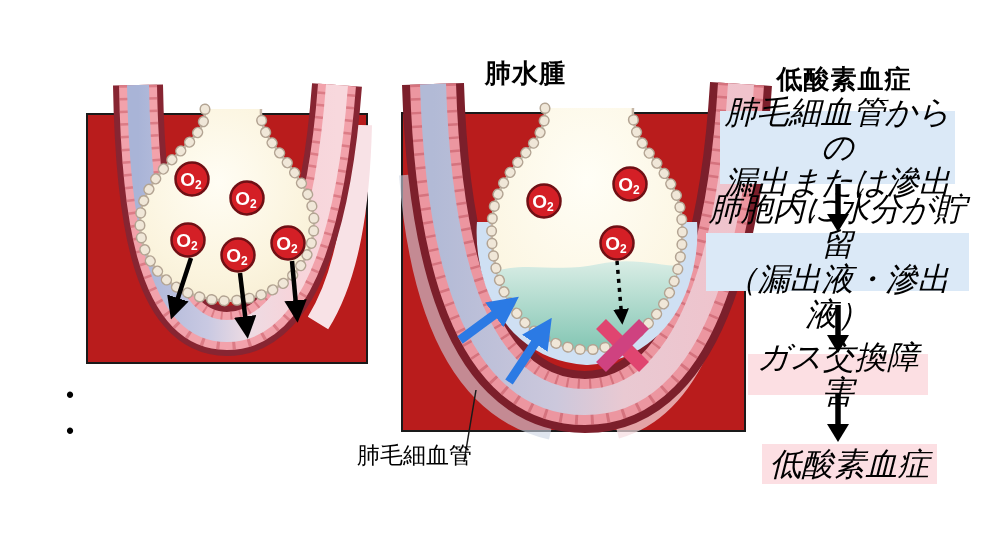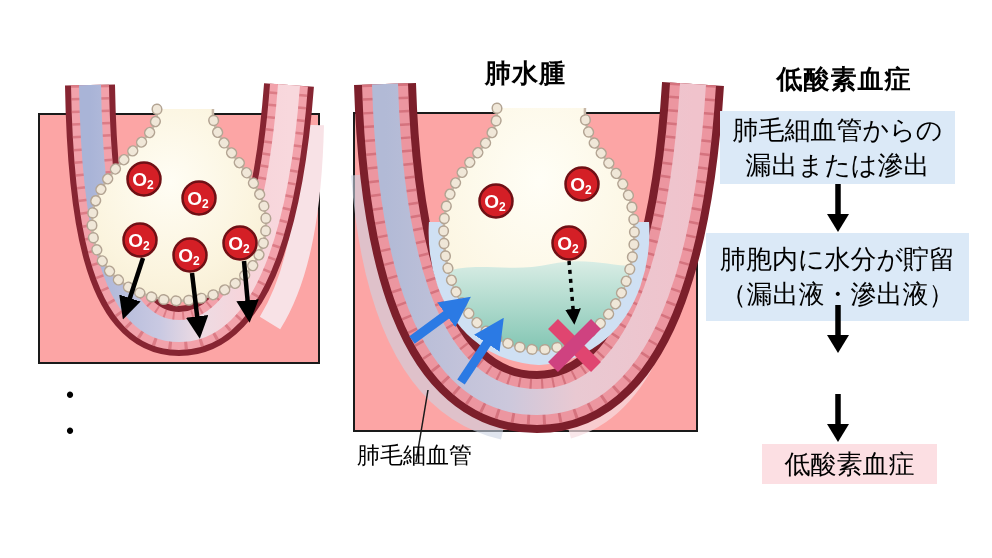--- a/index.html
+++ b/index.html
@@ -1,28 +1,28 @@
 <!DOCTYPE html>
 <html><head>
 <meta charset="utf-8">
 <style>
   html,body{margin:0;padding:0;background:#ffffff;}
   #canvas{position:relative;width:992px;height:558px;background:#ffffff;overflow:hidden;
           font-family:"Liberation Sans","DejaVu Sans",sans-serif;color:#000;}
   .ptitle{position:absolute;font-size:26px;font-weight:bold;text-align:center;letter-spacing:1px;}
-  .panel-box{position:absolute;border:2.5px solid #1a1a1a;box-sizing:border-box;background:#fca5a5;}
+  .panel-box{position:absolute;border:2.5px solid #1a1a1a;box-sizing:border-box;background:#b91c1c;margin-left:48px;}
   .panel-box svg{display:block;overflow:visible;}
   .bullets{position:absolute;left:66px;top:377px;width:264px;list-style:none;margin:0;padding:0;
            font-size:23px;line-height:36px;}
   .bullets li{display:flex;}
   .bullets .dot{width:26px;flex:0 0 26px;text-align:left;}
   .bullets .txt{width:226px;}
   .cap-label{position:absolute;left:357px;top:440px;font-size:23px;}
   .flow-step{position:absolute;display:flex;align-items:center;justify-content:center;
-             text-align:center;font-size:26px;line-height:35px;white-space:pre-line;box-sizing:border-box;}
+             text-align:center;font-size:32px;line-height:35px;white-space:pre-line;box-sizing:border-box;font-style:italic;}
   .step-blue{background:#dbe9f7;}
   .step-pink{background:#fcdfe3;}
   .varrow{position:absolute;}
 </style>
 </head>
 <body>
 
 <div id="canvas">
 
 
@@ -189,28 +189,29 @@
   <div class="ptitle" style="left:714px;top:62px;width:260px;">低酸素血症</div>
 
   <div class="flow-step step-blue" style="left:720px;top:111px;width:235px;height:73px;">肺毛細血管からの
 漏出または滲出</div>
 
   <svg class="varrow" style="left:825px;top:184px;" width="26" height="48">
     <line x1="13" y1="0" x2="13" y2="31" stroke="#000" stroke-width="5.5"></line>
     <polygon points="2,30 24,30 13,48" fill="#000"></polygon>
   </svg>
 
-  <div class="flow-step step-blue" style="left:706px;top:233px;width:263px;height:88px;">肺胞内に水分が貯留
+  <div class="flow-step step-blue" style="left:706px;top:233px;width:263px;height:58px;">肺胞内に水分が貯留
 （漏出液・滲出液）</div>
 
   <svg class="varrow" style="left:825px;top:305px;" width="26" height="48">
     <line x1="13" y1="0" x2="13" y2="31" stroke="#000" stroke-width="5.5"></line>
     <polygon points="2,30 24,30 13,48" fill="#000"></polygon>
   </svg>
 
+  <div class="flow-step step-pink" style="left:748px;top:354px;width:180px;height:41px;">ガス交換障害</div>
 
   <svg class="varrow" style="left:825px;top:394px;" width="26" height="48">
     <line x1="13" y1="0" x2="13" y2="31" stroke="#000" stroke-width="5.5"></line>
     <polygon points="2,30 24,30 13,48" fill="#000"></polygon>
   </svg>
 
   <div class="flow-step step-pink" style="left:762px;top:444px;width:175px;height:40px;">低酸素血症</div>
 
 </div>
 

